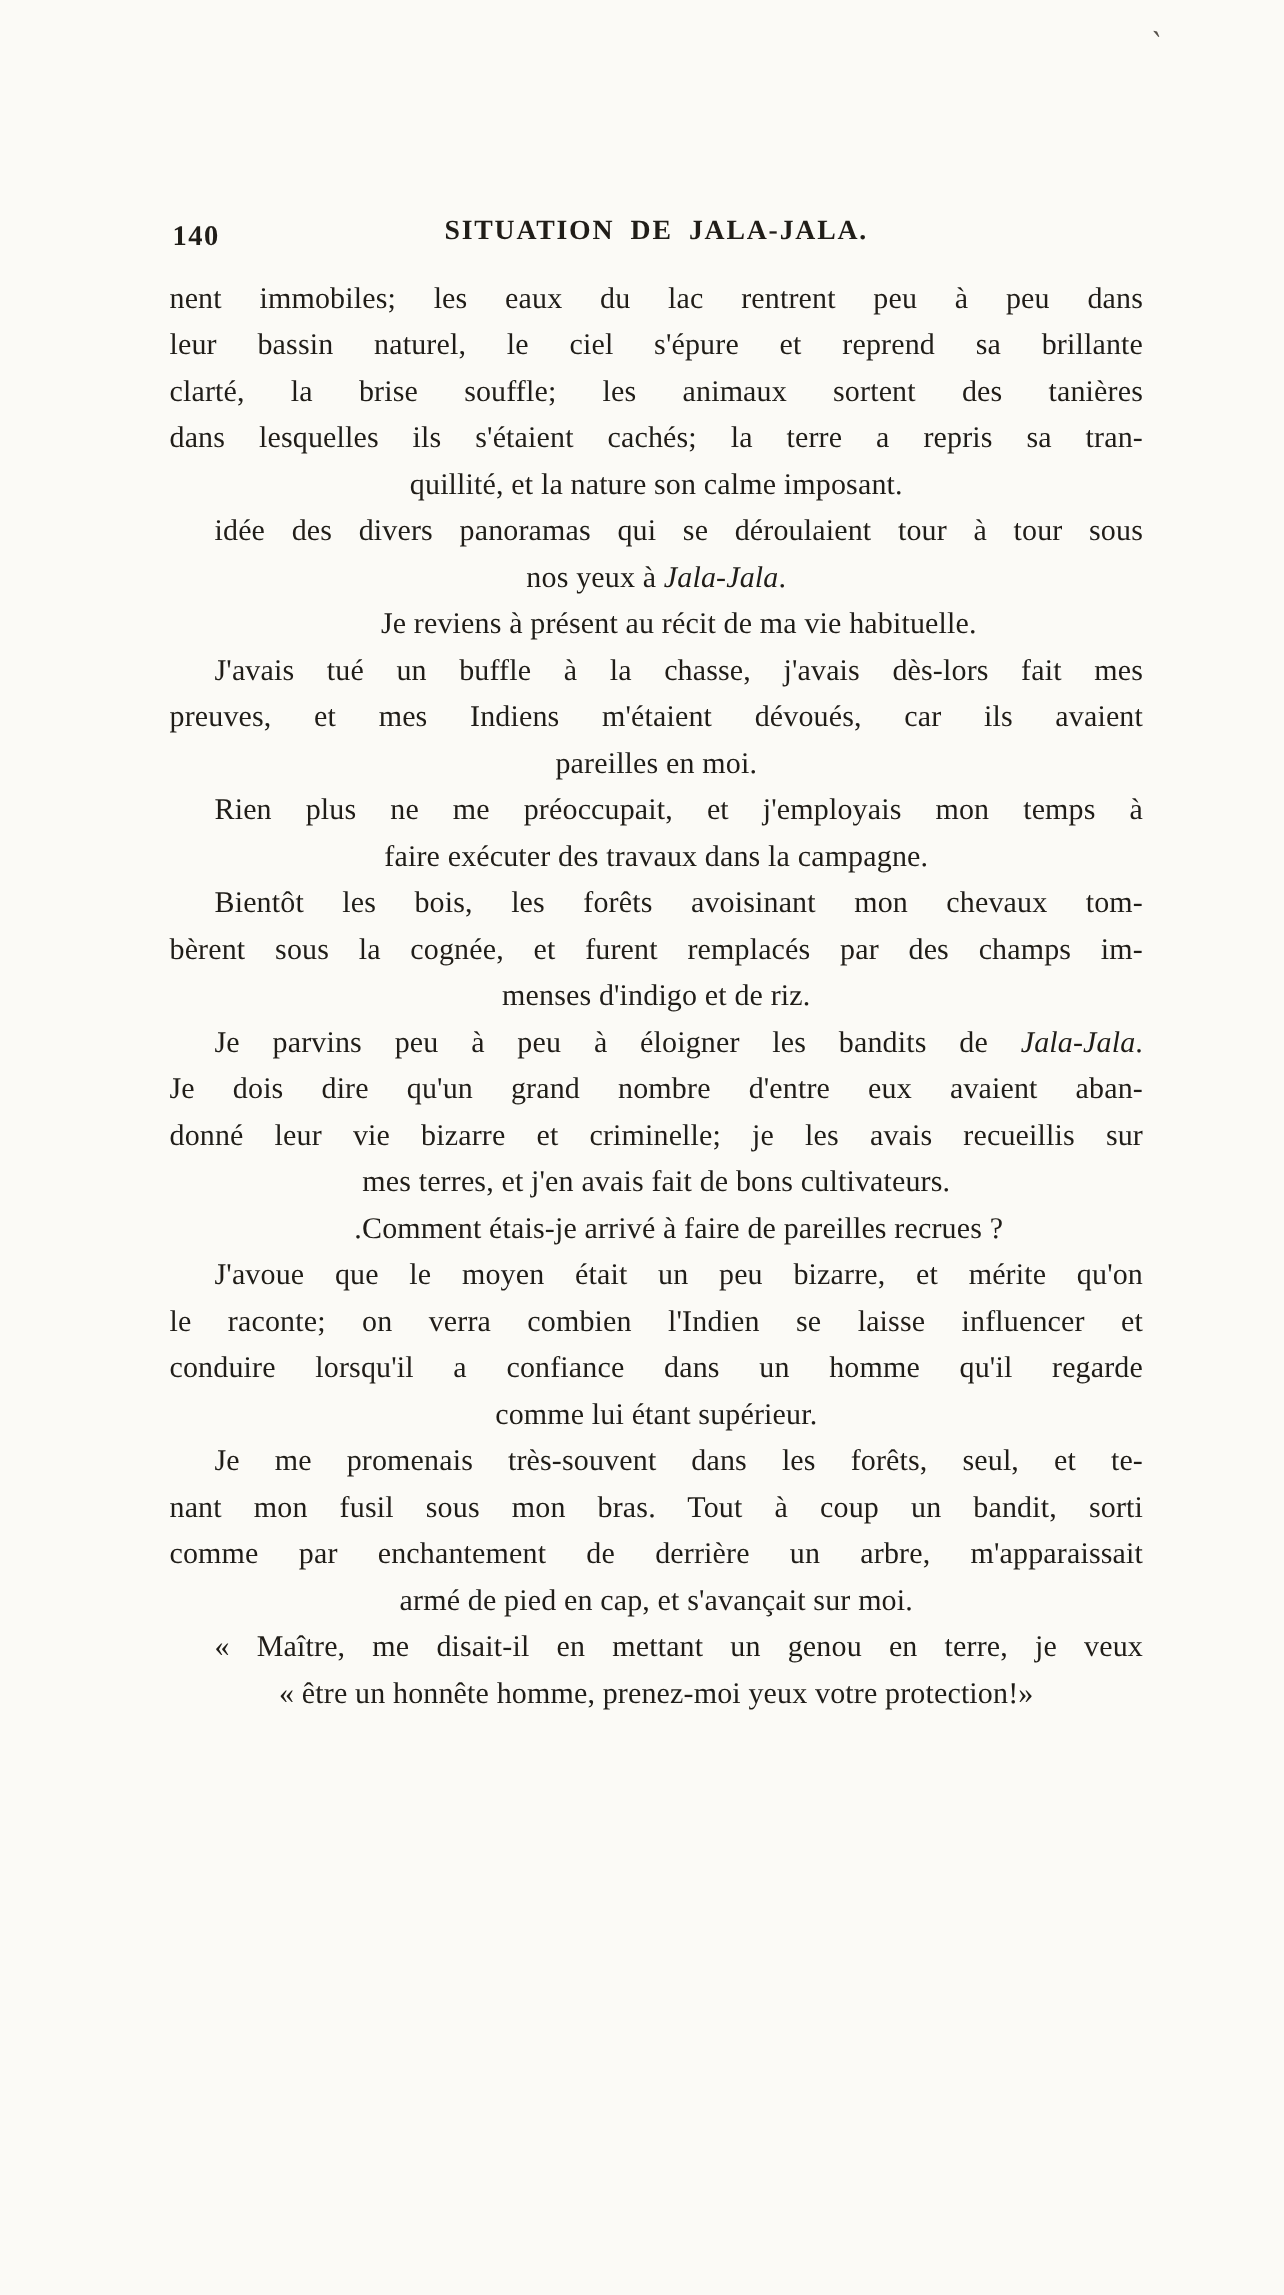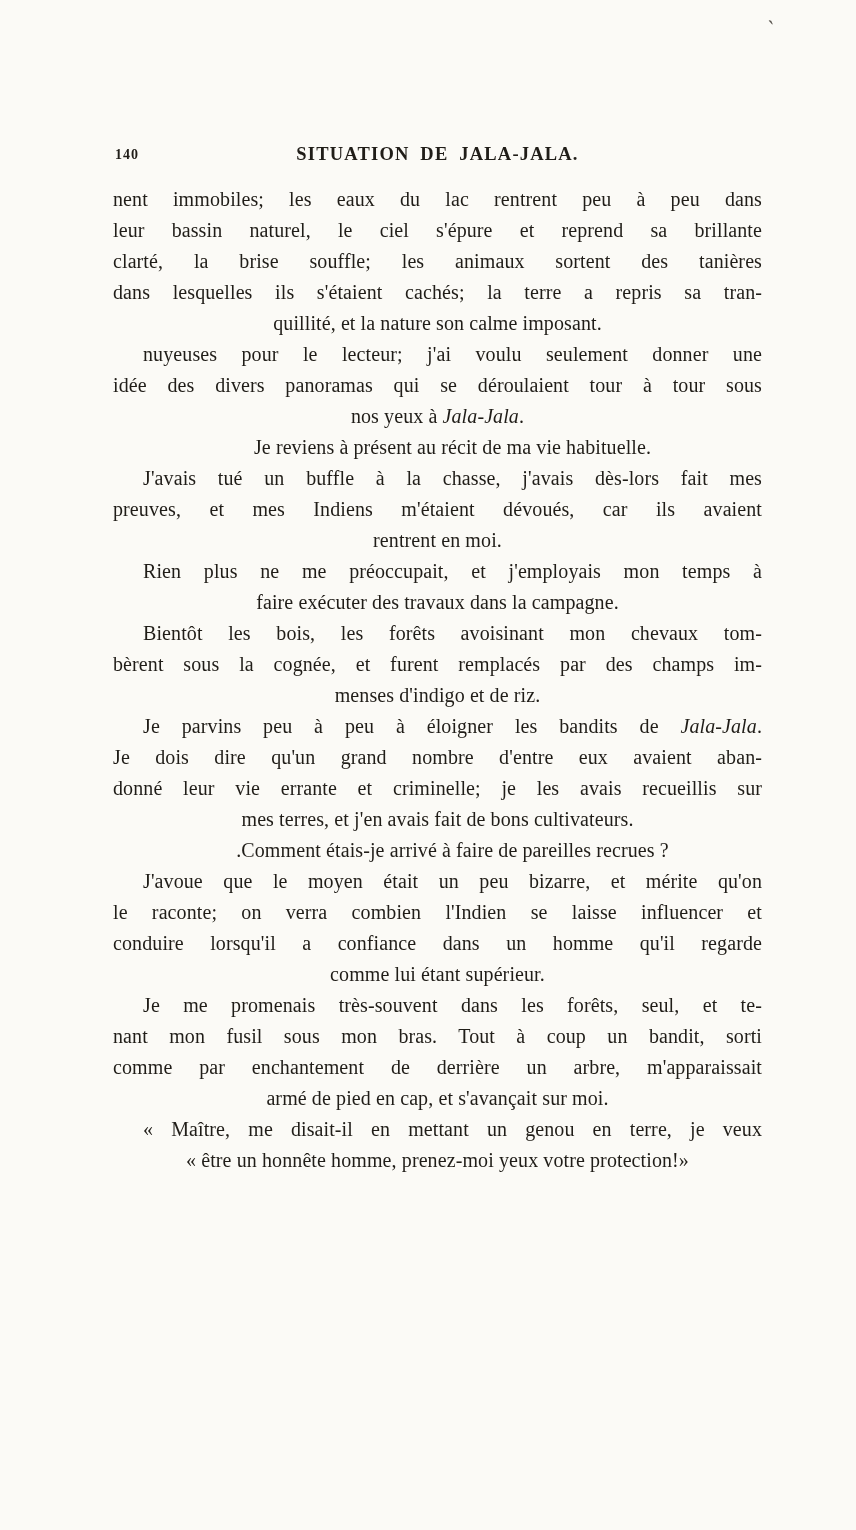--- a/index.html
+++ b/index.html
@@ -21,21 +21,21 @@
     position: absolute;
     top: 144px;
     left: 113px;
     width: 649px;
     height: 30px;
   }
   .page-num {
     position: absolute;
     left: 2px;
     top: 3px;
-    font-size: 14px;
+    font-size: 19px;
     font-weight: bold;
     letter-spacing: 1px;
   }
   .running-title {
     display: block;
     text-align: center;
     font-size: 18.5px;
     font-weight: bold;
     letter-spacing: 1.2px;
     word-spacing: 5px;
@@ -81,45 +81,44 @@
   </div>
   <div class="page-body">
       <div class="paragraph">
         <div class="line fill"><span>nent immobiles; les eaux du lac rentrent peu à peu dans</span></div>
         <div class="line fill"><span>leur bassin naturel, le ciel s'épure et reprend sa brillante</span></div>
         <div class="line fill"><span>clarté, la brise souffle; les animaux sortent des tanières</span></div>
         <div class="line fill"><span>dans lesquelles ils s'étaient cachés; la terre a repris sa tran-</span></div>
         <div class="line"><span>quillité, et la nature son calme imposant.</span></div>
       </div>
       <div class="paragraph indent">
-        <div class="line fill"><span>nuyeuses pour le lecteur; j'ai voulu seulement donner une</span></div>
         <div class="line fill"><span>idée des divers panoramas qui se déroulaient tour à tour sous</span></div>
         <div class="line"><span>nos yeux à </span><i>Jala-Jala</i><span>.</span></div>
       </div>
       <div class="paragraph indent">
         <div class="line"><span>Je reviens à présent au récit de ma vie habituelle.</span></div>
       </div>
       <div class="paragraph indent">
         <div class="line fill"><span>J'avais tué un buffle à la chasse, j'avais dès-lors fait mes</span></div>
         <div class="line fill"><span>preuves, et mes Indiens m'étaient dévoués, car ils avaient</span></div>
-        <div class="line"><span>rentrent en moi.</span></div>
+        <div class="line"><span>pareilles en moi.</span></div>
       </div>
       <div class="paragraph indent">
         <div class="line fill"><span>Rien plus ne me préoccupait, et j'employais mon temps à</span></div>
         <div class="line"><span>faire exécuter des travaux dans la campagne.</span></div>
       </div>
       <div class="paragraph indent">
         <div class="line fill"><span>Bientôt les bois, les forêts avoisinant mon chevaux tom-</span></div>
         <div class="line fill"><span>bèrent sous la cognée, et furent remplacés par des champs im-</span></div>
         <div class="line"><span>menses d'indigo et de riz.</span></div>
       </div>
       <div class="paragraph indent">
         <div class="line fill"><span>Je parvins peu à peu à éloigner les bandits de </span><i>Jala-Jala</i><span>.</span></div>
         <div class="line fill"><span>Je dois dire qu'un grand nombre d'entre eux avaient aban-</span></div>
-        <div class="line fill"><span>donné leur vie errante et criminelle; je les avais recueillis sur</span></div>
+        <div class="line fill"><span>donné leur vie bizarre et criminelle; je les avais recueillis sur</span></div>
         <div class="line"><span>mes terres, et j'en avais fait de bons cultivateurs.</span></div>
       </div>
       <div class="paragraph indent">
         <div class="line"><span>.Comment étais-je arrivé à faire de pareilles recrues ?</span></div>
       </div>
       <div class="paragraph indent">
         <div class="line fill"><span>J'avoue que le moyen était un peu bizarre, et mérite qu'on</span></div>
         <div class="line fill"><span>le raconte; on verra combien l'Indien se laisse influencer et</span></div>
         <div class="line fill"><span>conduire lorsqu'il a confiance dans un homme qu'il regarde</span></div>
         <div class="line"><span>comme lui étant supérieur.</span></div>

